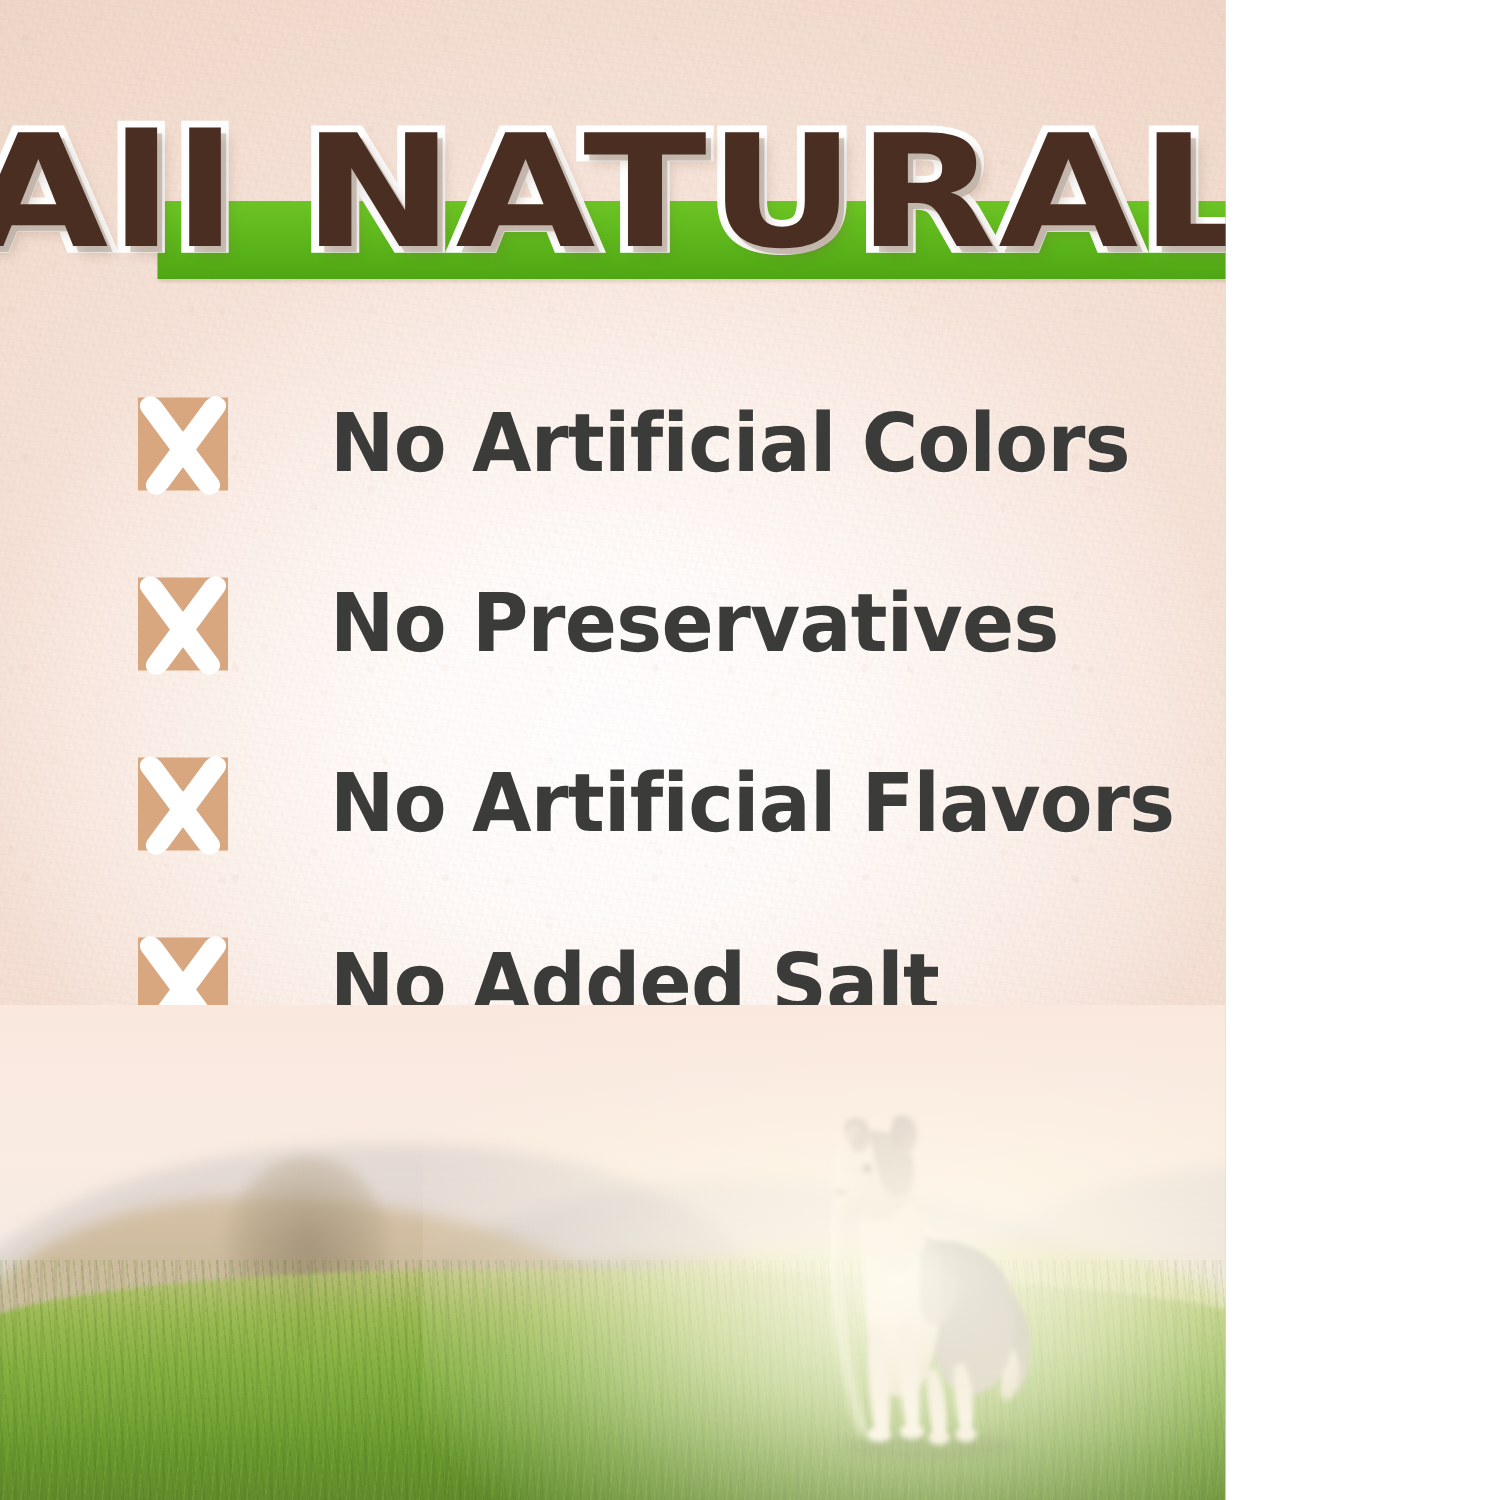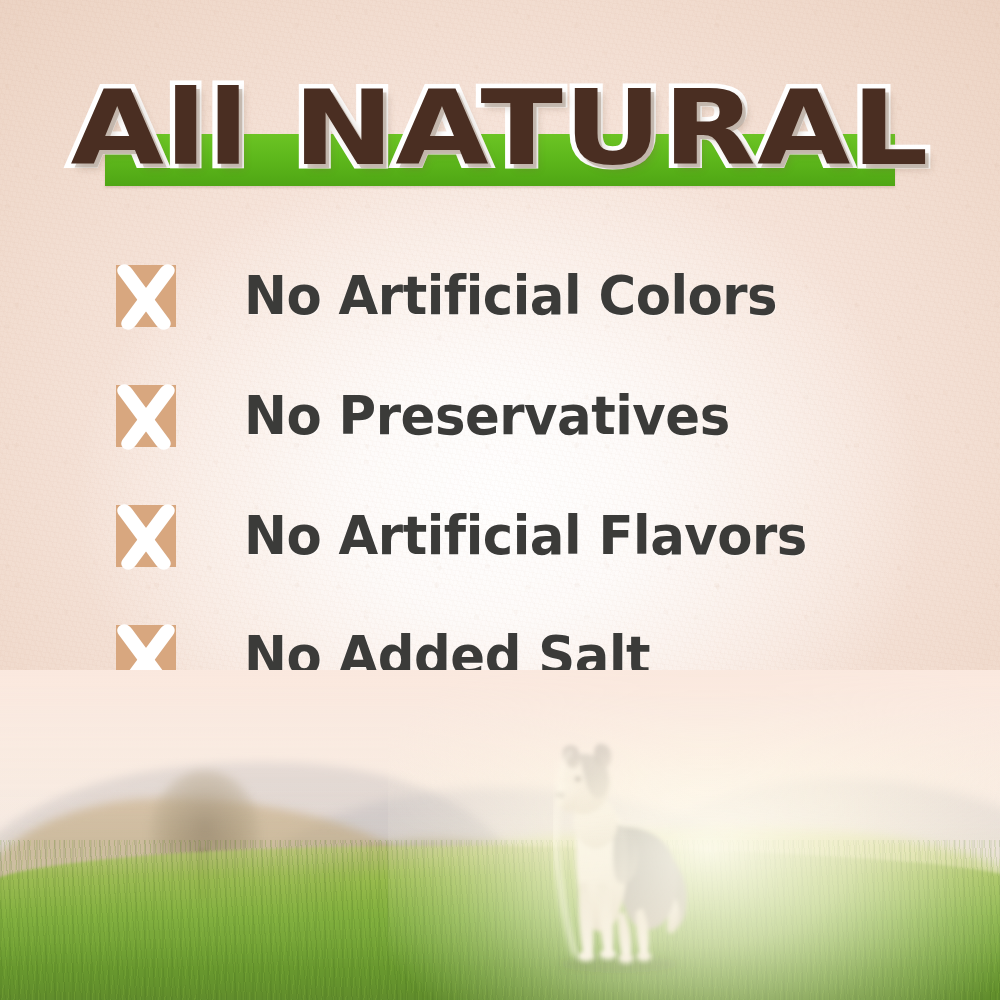--- a/index.html
+++ b/index.html
@@ -2,21 +2,21 @@
 <html><head>
 <meta charset="utf-8">
 <style>
   html, body {
     margin: 0;
     padding: 0;
     background: #ffffff;
   }
   #poster {
     position: relative;
-    width: 1000px;
+    width: 817px;
     height: 1000px;
     overflow: hidden;
     font-family: "Liberation Sans", sans-serif;
     background: #fdba74;
   }
 
   
   .bg-base {
     position: absolute;
     inset: 0;
@@ -96,21 +96,21 @@
     text-shadow:
       3px 4px 0 rgba(120,92,70,.30),
       5px 6px 7px rgba(120,92,70,.22);
     white-space: nowrap;
     user-select: none;
   }
 
   
   .benefits {
     position: absolute;
-    left: 116px;
+    left: 92px;
     top: 258px;
     width: 830px;
   }
   .benefit-row {
     position: relative;
     height: 120px;
   }
   .checkbox {
     position: absolute;
     left: 0;

